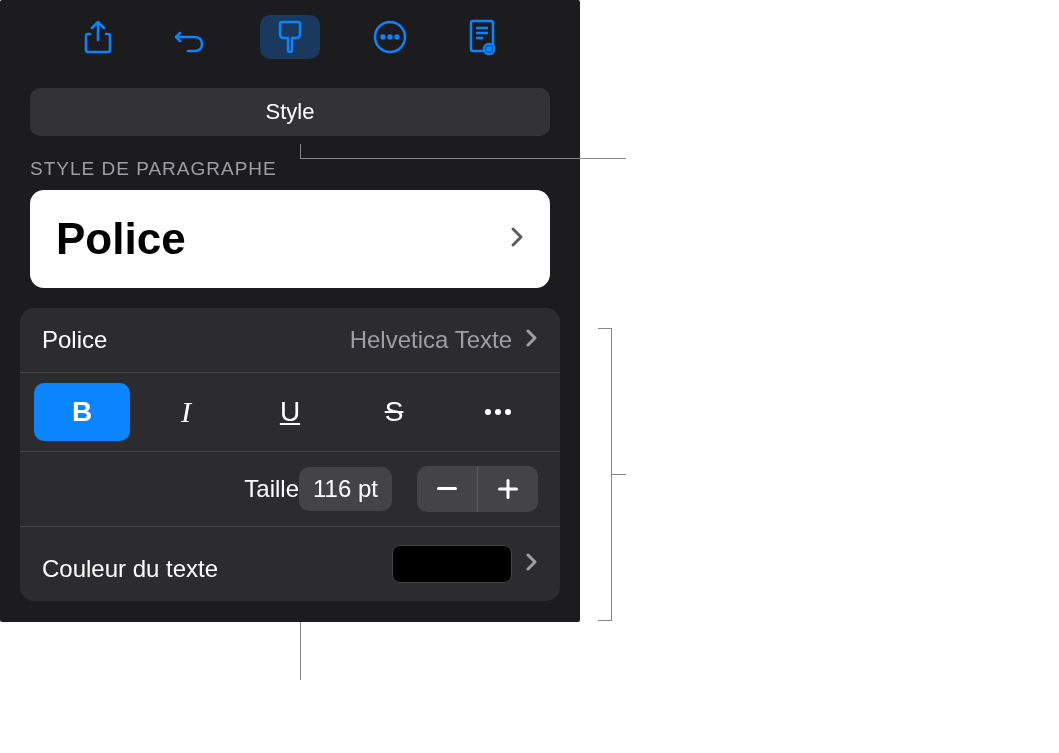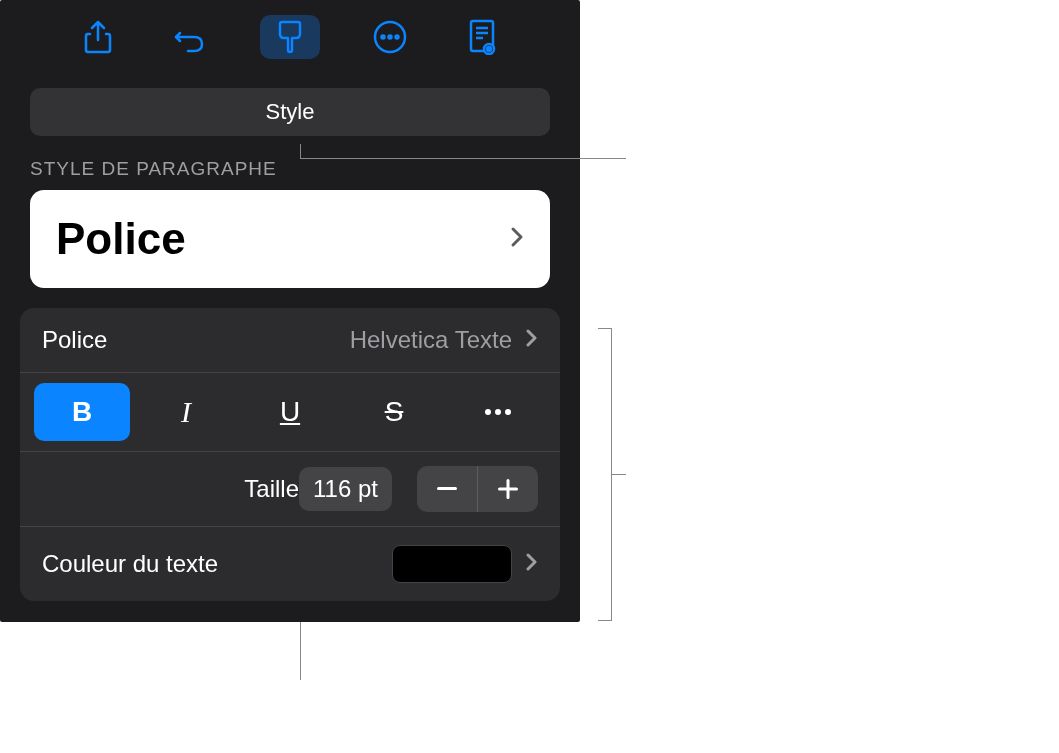--- a/index.html
+++ b/index.html
@@ -98,20 +98,21 @@
     }
     .settings-row {
       display: flex;
       align-items: center;
       justify-content: space-between;
       padding: 18px 22px;
       border-bottom: 1px solid #444447;
     }
     .settings-row:last-child {
       border-bottom: none;
+      align-items: flex-end;
     }
     .settings-label {
       color: #fff;
       font-size: 24px;
     }
     .settings-value {
       color: #9e9ea3;
       font-size: 24px;
     }
     .row-right {

